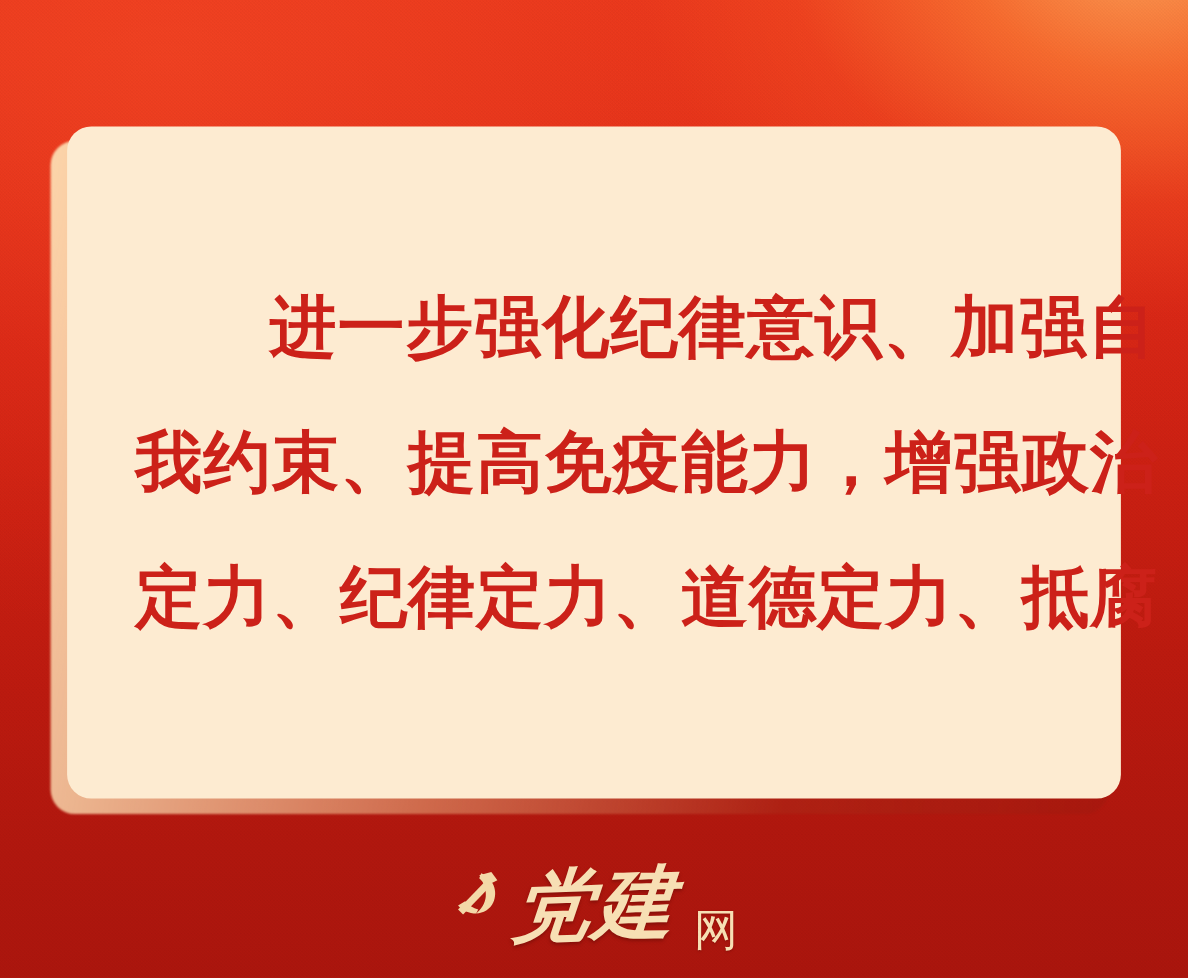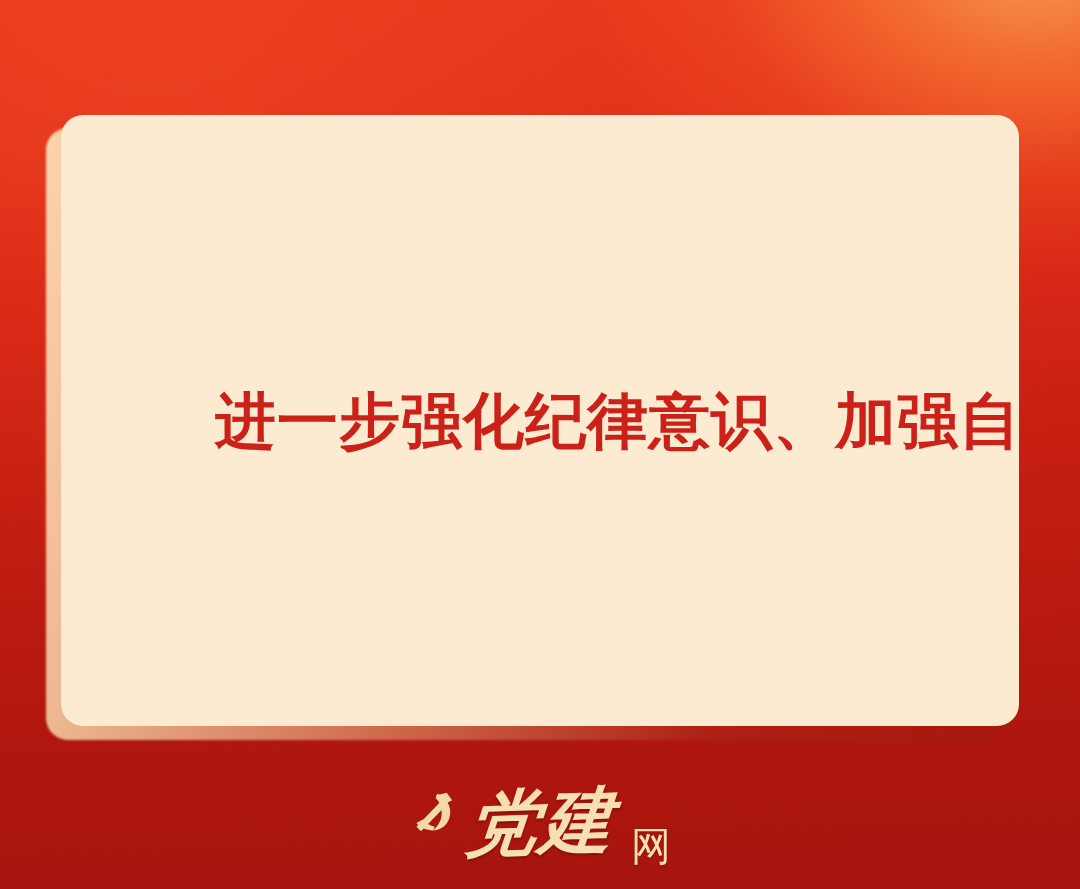--- a/index.html
+++ b/index.html
@@ -81,21 +81,21 @@
     left:61px;
     top:115px;
     width:958px;
     height:611px;
     border-radius:22px;
     background:#FDEBD1;
     z-index:3;
     display:flex;
     flex-direction:column;
     justify-content:center;
-    padding:0 32px;
+    padding:0 62px;
   }
 
   #quote-text {
     font-family:"DejaVu Serif", "Liberation Serif", serif;
     color:#CC2119;
     font-weight:bold;
     font-size:61px;
     line-height:123px;
     letter-spacing:1px;
     text-align:left;
@@ -155,20 +155,22 @@
 </head>
 <body>
 
 <div id="poster">
 
   <div id="card-shadow"></div>
 
   <div id="quote-card">
     <div id="quote-text">
       <span class="line indent">进一步强化纪律意识、加强自</span>
+      <span class="line">我约束、提高免疫能力，增强政治</span>
+      <span class="line">定力、纪律定力、道德定力、抵腐</span>
     </div>
   </div>
 
   <div id="brand">
 
     <svg id="cpc-emblem" viewBox="0 0 100 96">
 
       <path d="M62 6 C 86 16, 96 42, 86 64 C 80 78, 66 86, 52 86
                C 62 78, 70 66, 71 52 C 72 38, 68 24, 58 16 Z" fill="#F3D9A8"></path>
 

